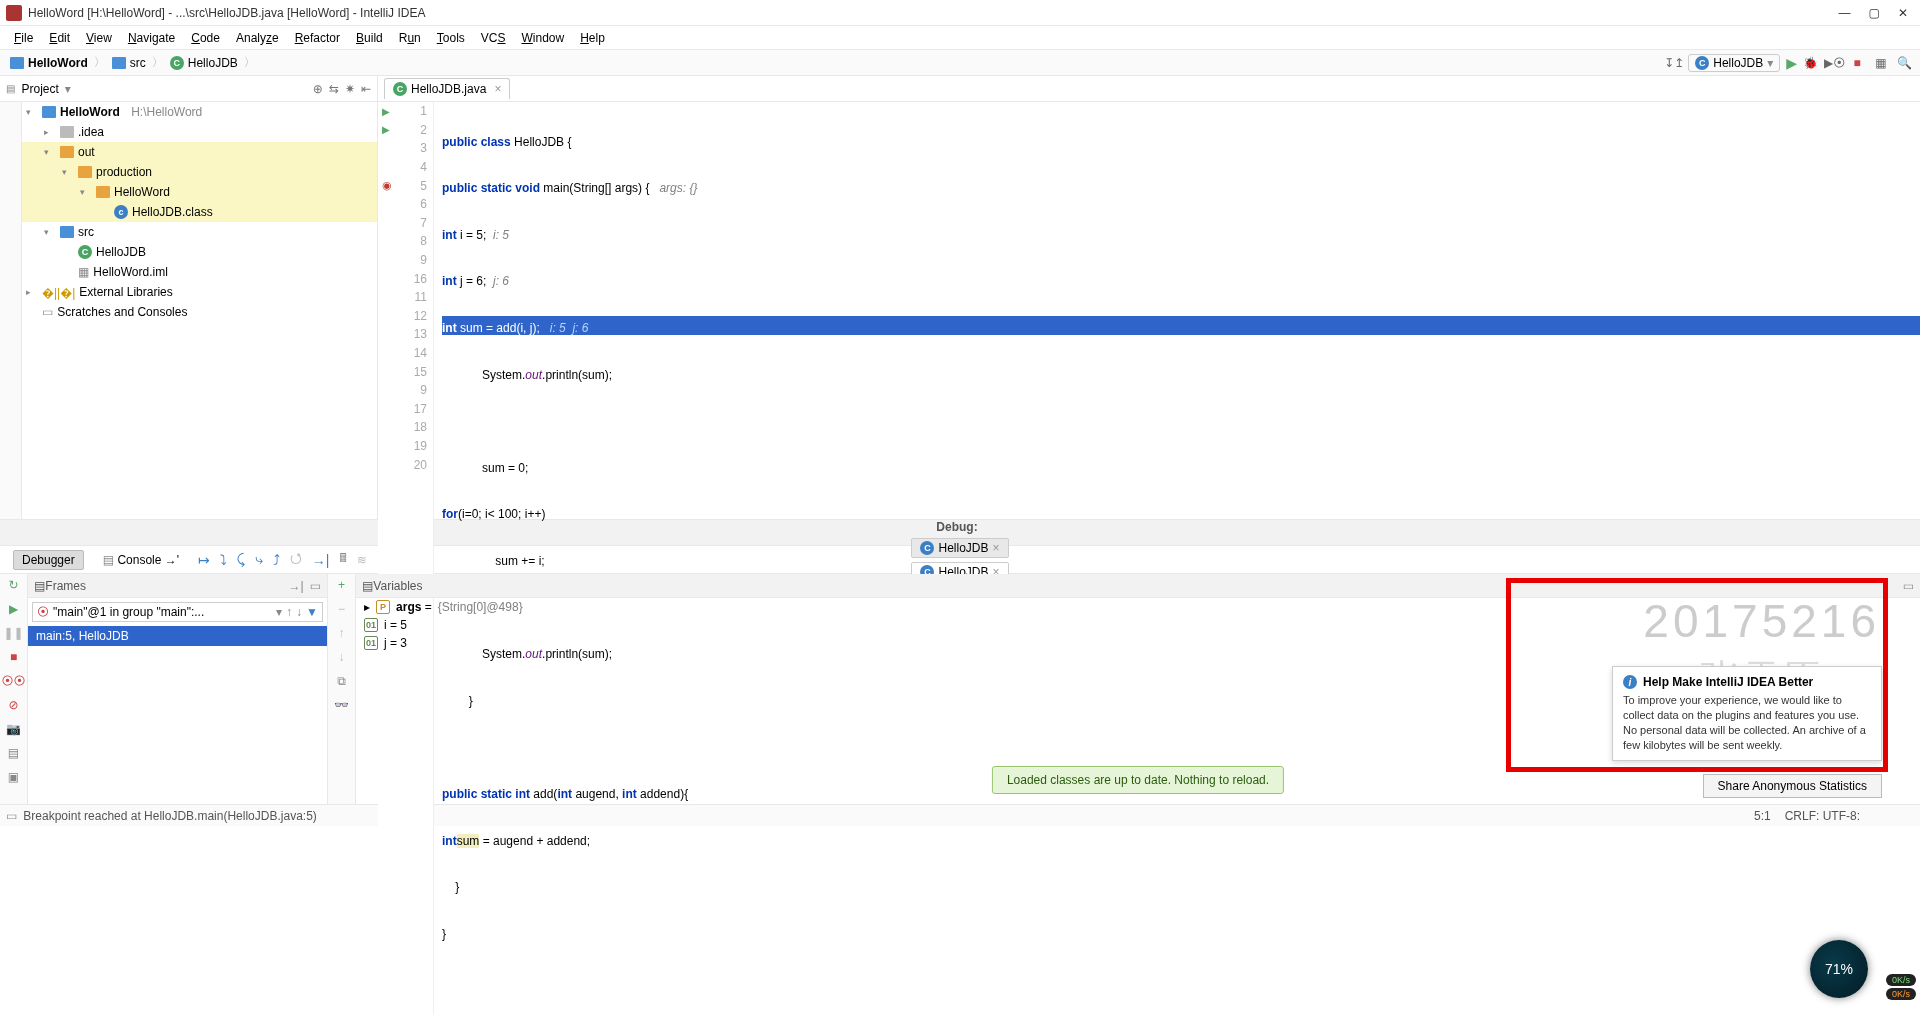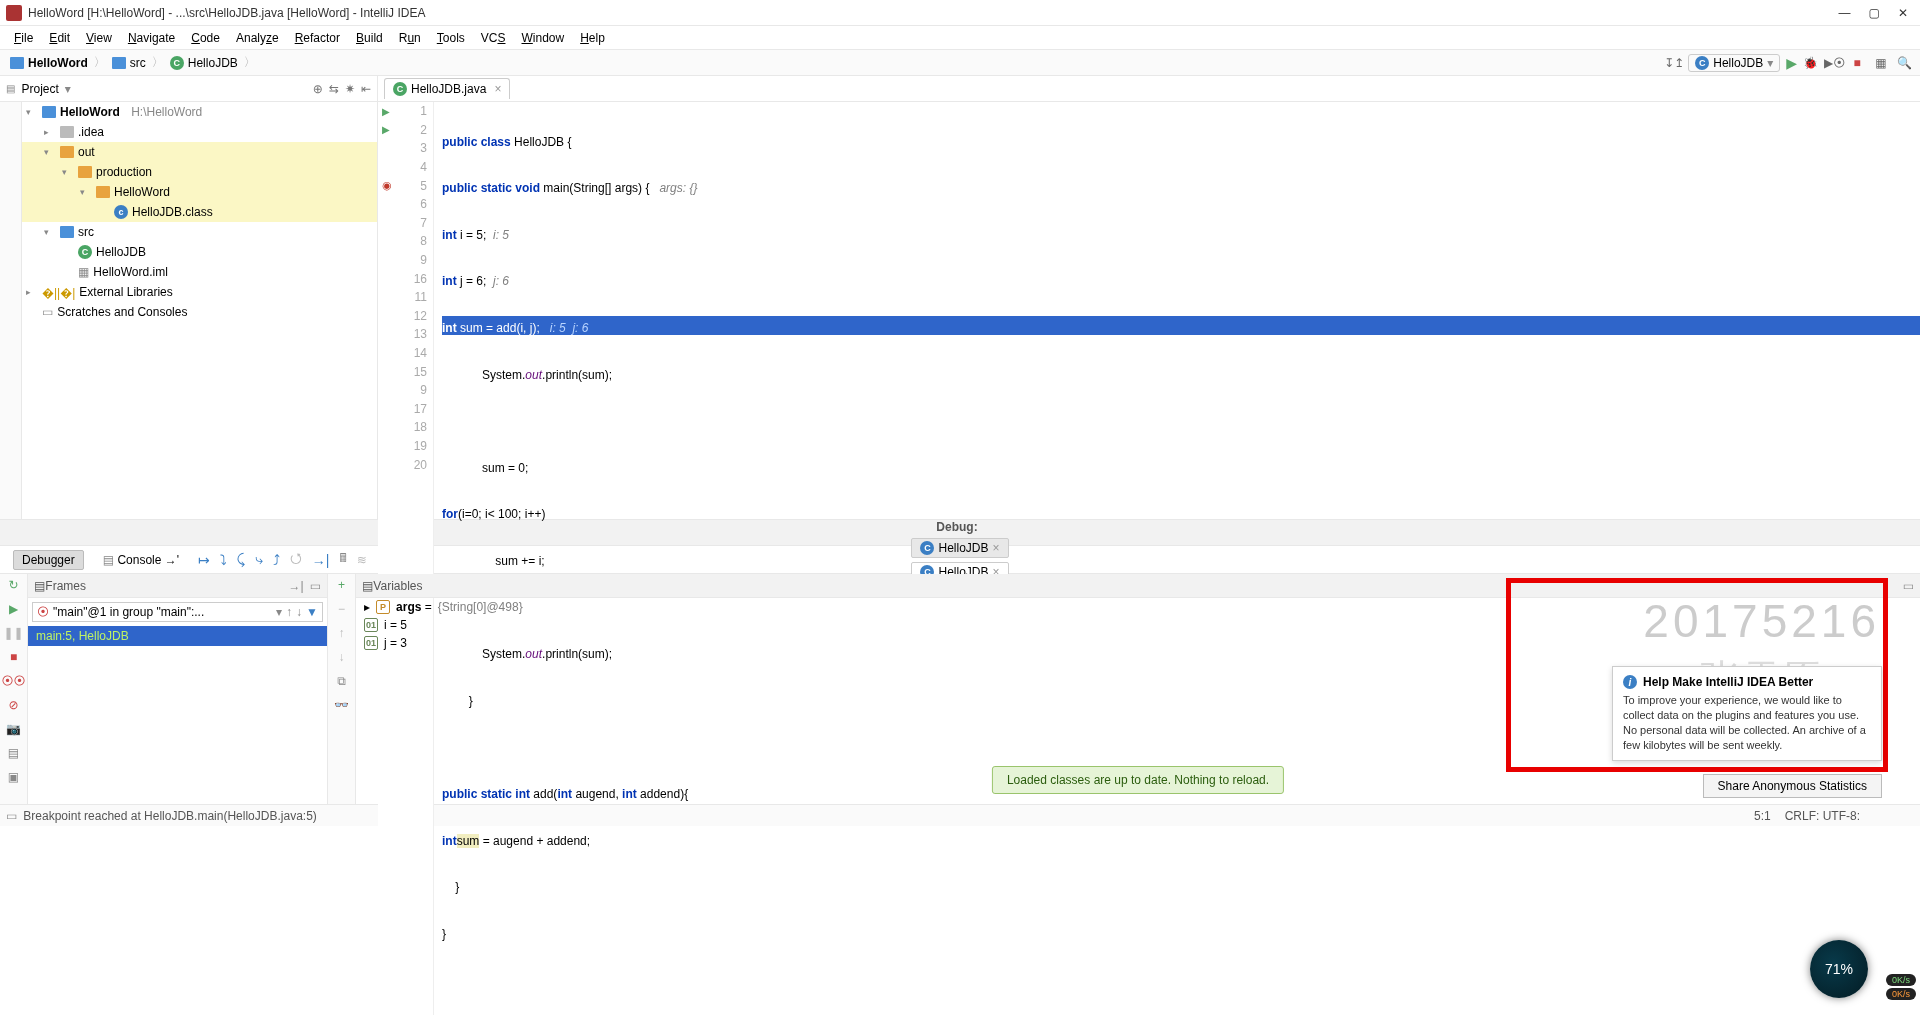--- a/index.html
+++ b/index.html
@@ -60,21 +60,21 @@
 .dbgtools .tabbtn{padding:2px 8px;border:1px solid transparent;}
 .dbgtools .tabbtn.act{background:#dcdcdc;border:1px solid #bbb;border-radius:2px;}
 .stepicon{color:#3b7fc4;font-size:14px;}
 .dbgbody{display:flex;height:230px;}
 .dbgleft{width:28px;border-right:1px solid #e8e8e8;display:flex;flex-direction:column;align-items:center;padding-top:4px;gap:10px;background:#fafafa;}
 .frames{width:300px;border-right:1px solid #e8e8e8;display:flex;flex-direction:column;}
 .panehdr{height:24px;background:#f2f2f2;border-bottom:1px solid #e8e8e8;display:flex;align-items:center;padding:0 6px;color:#555;}
 .panehdr .r{margin-left:auto;display:flex;gap:6px;color:#888;}
 .threadsel{margin:4px;border:1px solid #ccc;padding:2px 4px;display:flex;align-items:center;gap:4px;}
 .threadsel .dd{margin-left:auto;color:#888;}
-.frameitem{background:#2f65ca;color:#bef264;padding:3px 8px;margin:0 0px;}
+.frameitem{background:#2f65ca;color:#ffffff;padding:3px 8px;margin:0 0px;}
 .varcol{width:28px;border-right:1px solid #e8e8e8;display:flex;flex-direction:column;align-items:center;padding-top:4px;gap:10px;background:#fafafa;}
 .vars{flex:1;display:flex;flex-direction:column;position:relative;}
 .varrow{padding:2px 8px;display:flex;align-items:center;gap:6px;}
 .badge{display:inline-flex;width:14px;height:14px;align-items:center;justify-content:center;border:1px solid #c48b2a;color:#c48b2a;font-size:9px;font-weight:bold;border-radius:2px;}
 .badge.p{border-color:#c48b2a;color:#c48b2a;background:#fff;}
 .badge.oi{border-color:#6a8759;color:#6a8759;}
 .vgray{color:#808080;}
 .toast{position:absolute;left:50%;transform:translateX(-50%);bottom:10px;background:#e6f4d7;border:1px solid #9ac46c;padding:6px 14px;border-radius:3px;color:#2b5d0e;}
 .wm{position:absolute;right:40px;top:20px;font-size:46px;color:#ccc;font-weight:300;letter-spacing:4px;pointer-events:none;}
 .wm2{position:absolute;right:100px;top:78px;font-size:40px;color:#ddd;pointer-events:none;}

